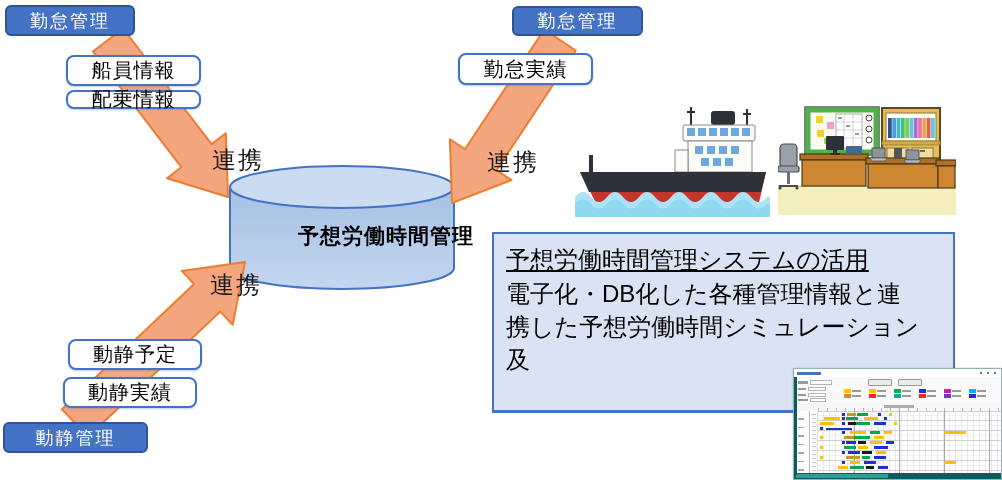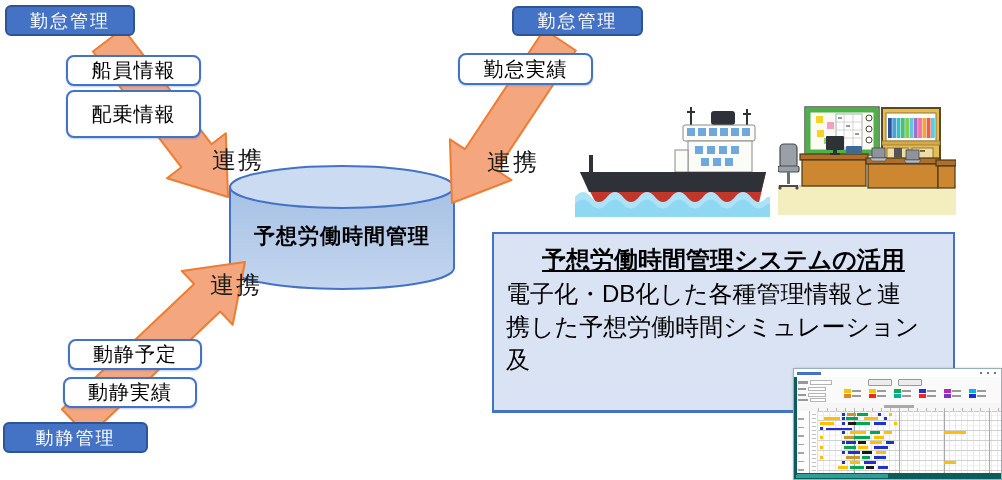--- a/index.html
+++ b/index.html
@@ -6,25 +6,25 @@
   .canvas{position:relative;width:1002px;height:480px;background:#fff;overflow:hidden;
           font-family:"Liberation Sans","DejaVu Sans",sans-serif;}
   .layer{position:absolute;left:0;top:0;}
   .sysbox{position:absolute;background:#4472C4;border:2px solid #2F5496;border-radius:6px;
           color:#fff;font-size:18px;display:flex;align-items:center;justify-content:center;
           letter-spacing:2px;box-sizing:border-box;}
   .databox{position:absolute;background:#fff;border:2.5px solid #4472C4;border-radius:8px;
           color:#000;font-size:20px;display:flex;align-items:center;justify-content:center;
           letter-spacing:1px;box-sizing:border-box;box-shadow:0 1px 2px rgba(68,114,196,.35);}
   .cyl-label{position:absolute;left:232px;top:222px;width:220px;text-align:center;
-          font-size:21px;font-weight:bold;color:#000;letter-spacing:1px;}
+          font-size:21px;font-weight:bold;color:#000;letter-spacing:1px;padding-left:44px;}
   .linklabel{position:absolute;transform:translate(-50%,-50%);font-size:24px;color:#1a1a1a;letter-spacing:2px;white-space:nowrap;margin-left:36px;}
   .callout{position:absolute;left:492px;top:232px;width:463px;height:181px;background:#DAE3F3;
           border:2px solid #4472C4;border-bottom-width:3px;box-sizing:border-box;padding:8px 12px;color:#000;}
-  .callout-title{font-size:24px;font-weight:bold;text-decoration:underline;line-height:35px;margin-left:36px;}
+  .callout-title{font-size:24px;font-weight:normal;text-decoration:underline;line-height:35px;}
   .callout-line{font-size:24px;line-height:33px;}
 
   
   .gantt{position:absolute;left:793px;top:368px;width:209px;height:112px;background:#fff;
          border:1px solid #9ab0b8;box-sizing:border-box;box-shadow:1px 1px 3px rgba(0,0,0,.35);}
   .g-titlebar{position:absolute;left:0;top:0;width:100%;height:8px;background:#fff;border-bottom:1px solid #e4e4e4;}
   .g-title-stub{position:absolute;left:3px;top:3px;width:24px;height:2.5px;background:#4472C4;}
   .g-dots{position:absolute;right:3px;top:3px;width:18px;height:2px;
           background:repeating-linear-gradient(to right,#777 0 2px,transparent 2px 7px);}
   .g-toolbar{position:absolute;left:0;top:8px;width:100%;height:26px;background:#fafafa;border-bottom:1px solid #ddd;}
@@ -188,21 +188,21 @@
   <div class="sysbox" style="left:512px;top:6px;width:131px;height:30px;">
     <span>勤怠管理</span>
   </div>
   <div class="sysbox" style="left:3px;top:422px;width:145px;height:31px;">
     <span>動静管理</span>
   </div>
 
   <div class="databox" style="left:66px;top:55px;width:135px;height:31px;">
     <span>船員情報</span>
   </div>
-  <div class="databox" style="left:66px;top:90px;width:135px;height:48px;">
+  <div class="databox" style="left:66px;top:90px;width:135px;height:19px;">
     <span>配乗情報</span>
   </div>
   <div class="databox" style="left:68px;top:339px;width:134px;height:31px;">
     <span>動静予定</span>
   </div>
   <div class="databox" style="left:458px;top:53px;width:135px;height:32px;">
     <span>勤怠実績</span>
   </div>
   <div class="databox" style="left:63px;top:377px;width:134px;height:31px;">
     <span>動静実績</span>

